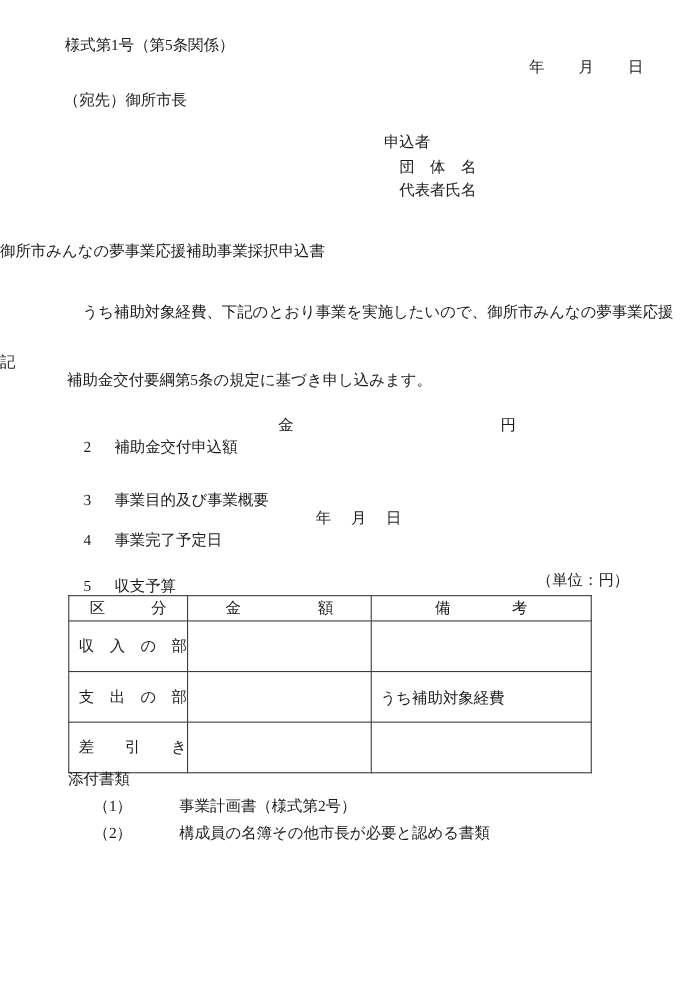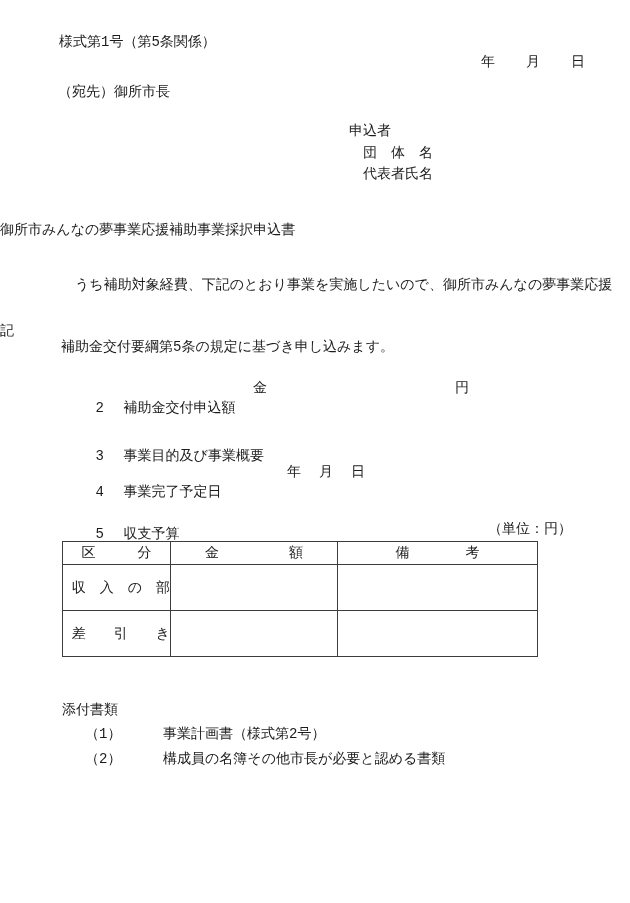--- a/index.html
+++ b/index.html
@@ -1,21 +1,21 @@
 <!DOCTYPE html>
 <html><head>
 <meta charset="utf-8">
 <style>
   html, body { margin: 0; padding: 0; background: #ffffff; }
   .page {
     position: relative;
     width: 630px;
     height: 848px;
     background: #ffffff;
-    font-family: Liberation Mono, monospace;
+    font-family: Liberation Serif, serif;
     font-size: 14px;
     color: #1b1b1b;
     overflow: hidden;
   }
   .abs { position: absolute; line-height: 20px; white-space: pre; }
   .center { left: 0; width: 630px; text-align: left; margin-top: 25px; }
   .ls1 { letter-spacing: 1px; }
   .ls2 { letter-spacing: 2px; }
   .body-par div { line-height: 22px; white-space: pre; }
   .item .no { display: inline-block; width: 28px; }
@@ -94,20 +94,25 @@
         <td>区　　　分</td>
         <td>金　　　　　額</td>
         <td>備　　　　考</td>
       </tr>
       <tr class="row">
         <td class="cat">収　入　の　部</td>
         <td></td>
         <td class="note-cell"></td>
       </tr>
       <tr class="row">
+        <td class="cat">支　出　の　部</td>
+        <td></td>
+        <td class="note-cell">うち補助対象経費</td>
+      </tr>
+      <tr class="row">
         <td class="cat">差　　引　　き</td>
         <td></td>
         <td class="note-cell"></td>
       </tr>
     </tbody>
   </table>
 
   <div class="abs" style="left:62px; top:700px">添付書類</div>
 
   <div>

